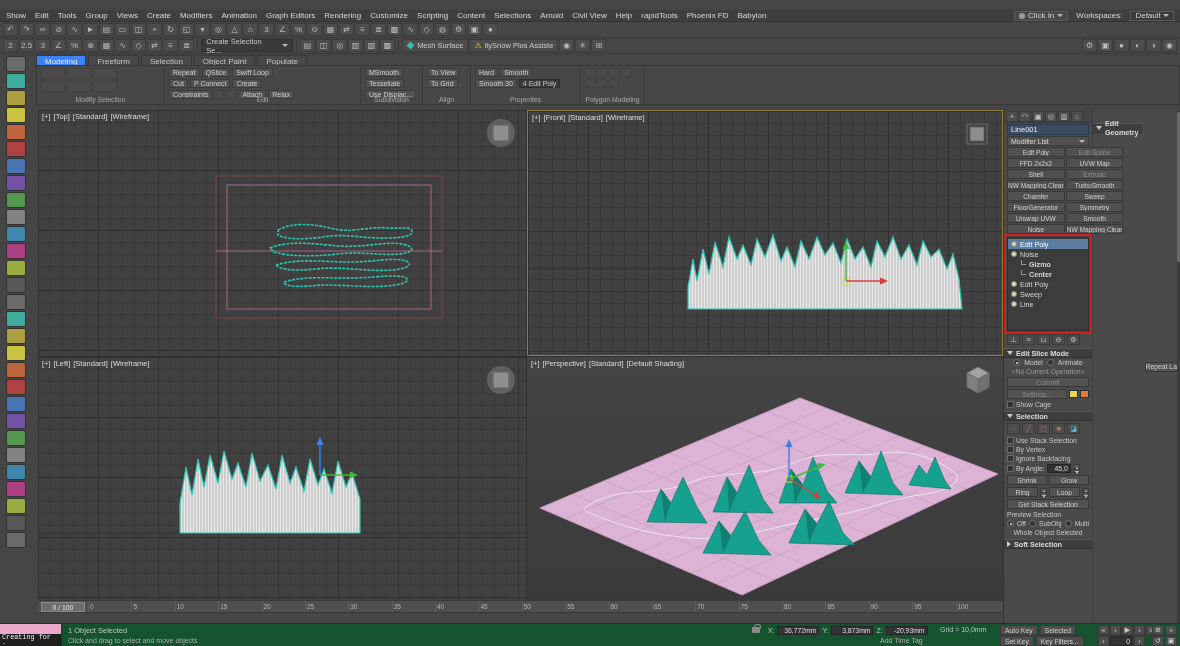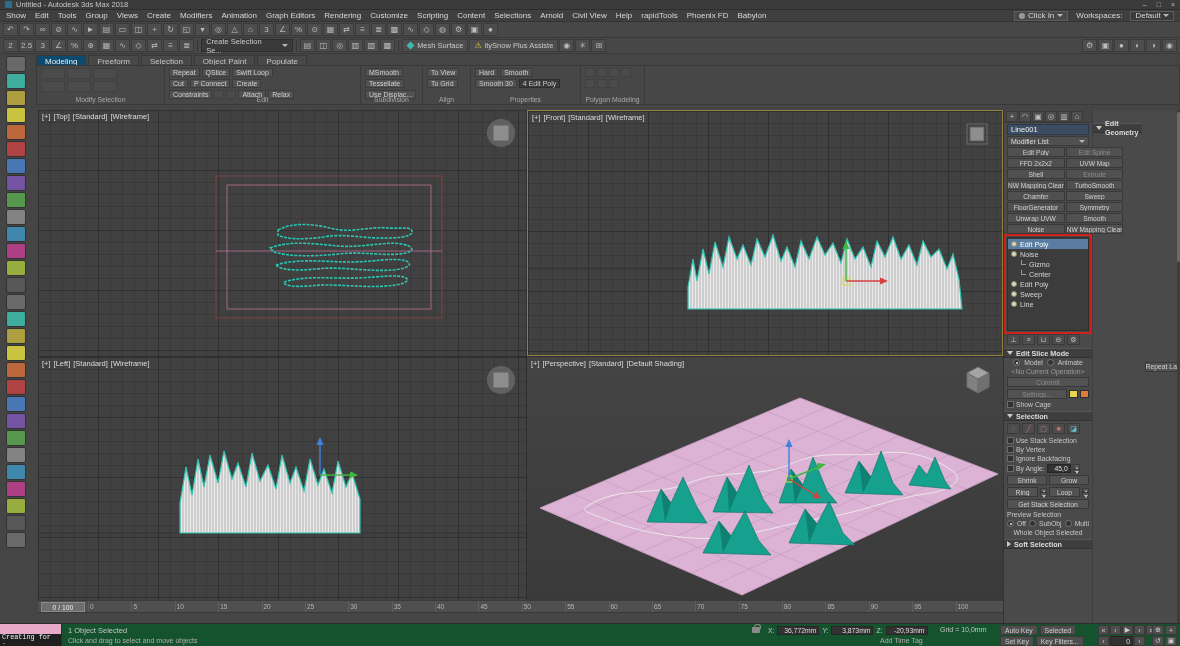--- a/index.html
+++ b/index.html
@@ -27,21 +27,21 @@
 .tsep{width:1px;height:12px;background:#383838;margin:0 2px;}
 .tfield{height:13px;background:#3a3a3a;border:1px solid #2e2e2e;color:#c9c9c9;font-size:7.5px;display:flex;align-items:center;padding:0 4px;gap:4px;width:92px;}
 .tfield .arr-dn{margin-left:auto;}
 .plugbtn{height:13px;background:#4d4d4d;border:1px solid #3b3b3b;color:#c9c9c9;font-size:7.5px;display:flex;align-items:center;gap:3px;padding:0 4px;}
 .diamond{width:7px;height:7px;background:#3fb9a8;transform:rotate(45deg) scale(.8);}
 .warn{color:#e8c93f;font-size:8px;}
 
 
 #ribbon-tabs{position:absolute;left:36px;top:54px;height:11px;width:1144px;background:#454545;display:flex;align-items:flex-end;gap:2px;font-size:8px;}
 .rtab{padding:1px 8px 0;background:#484848;color:#c4c4c4;border:1px solid #383838;border-bottom:none;height:10px;}
-.rtab.active{background:#0c4a6e;color:#efefef;}
+.rtab.active{background:#3b82f6;color:#efefef;}
 #ribbon{position:absolute;left:36px;top:65px;width:1144px;height:40px;background:#474747;border:1px solid #383838;display:flex;}
 .rgroup{position:relative;height:100%;border-right:1px solid #3a3a3a;padding:2px 4px 10px;display:flex;flex-direction:column;gap:2px;}
 .rglabel{position:absolute;bottom:1px;left:0;right:0;text-align:center;font-size:6.8px;color:#a8a8a8;white-space:nowrap;}
 .rrow{display:flex;gap:2px;align-items:center;}
 .rbtn{height:9px;padding:0 3px;background:#515151;border:1px solid #3c3c3c;color:#cfcfcf;font-size:7px;display:inline-flex;align-items:center;white-space:nowrap;}
 .ric{width:24px;height:11px;background:#505050;border:1px solid #3c3c3c;opacity:.5;}
 .ric.sm{width:10px;height:9px;}
 .rfield{height:9px;background:#3a3a3a;border:1px solid #2d2d2d;color:#c9c9c9;font-size:7px;display:inline-flex;align-items:center;padding:0 3px;}
 
 
@@ -91,21 +91,21 @@
 #modifier-list .arr-dn{margin-left:auto;}
 #modgrid{display:flex;padding:0 3px;gap:1px;}
 .modcol{flex:1;display:flex;flex-direction:column;gap:1px;}
 .modbtn{height:10px;background:#505050;border:1px solid #393939;color:#d2d2d2;display:flex;align-items:center;justify-content:center;font-size:6.6px;overflow:hidden;white-space:nowrap;}
 #modgrid .modcol:nth-child(2) .modbtn:nth-child(1),
 #modgrid .modcol:nth-child(2) .modbtn:nth-child(3){color:#8d8d8d;}
 #stack-wrap{position:relative;margin:3px 3px 2px;}
 #stack{background:#3c3c3c;border:1px solid #2e2e2e;height:94px;font-size:7.2px;padding-top:1px;}
 .stk-row{height:10px;display:flex;align-items:center;gap:3px;padding:0 3px;color:#d6d6d6;}
 .stk-row.active{background:#5b7da1;color:#fff;}
-.stk-row.child{padding-left:13px;}
+.stk-row.child{padding-left:13px;font-weight:bold;}
 .bulb{width:6px;height:6px;border-radius:50%;background:#ded8b8;border:1px solid #8a8a7a;flex:none;}
 .tree{width:5px;height:5px;border-left:1px solid #999;border-bottom:1px solid #999;flex:none;margin-top:-3px;}
 #stack-annotation{position:absolute;left:-3px;top:-3px;right:-3px;bottom:-3px;border:2px solid #cf2020;pointer-events:none;z-index:4;}
 #stack-tools{display:flex;gap:2px;padding:1px 3px;}
 .stool{width:13px;height:11px;background:#4d4d4d;border:1px solid #3a3a3a;color:#c2c2c2;display:flex;align-items:center;justify-content:center;font-size:7px;}
 .roll-h{height:10px;background:#3e3e3e;border-top:1px solid #575757;border-bottom:1px solid #313131;display:flex;align-items:center;gap:3px;padding:0 3px;font-size:7.2px;font-weight:bold;color:#ddd;margin-top:2px;}
 .tri-dn{width:0;height:0;border-left:3px solid transparent;border-right:3px solid transparent;border-top:4px solid #ccc;}
 .tri-rt{width:0;height:0;border-top:3px solid transparent;border-bottom:3px solid transparent;border-left:4px solid #ccc;}
 .prow{display:flex;gap:2px;padding:1px 3px;align-items:center;}
 .pbtn{height:10px;background:#525252;border:1px solid #383838;color:#d0d0d0;font-size:6.8px;display:flex;align-items:center;justify-content:center;flex:1;white-space:nowrap;overflow:hidden;}
@@ -151,29 +151,20 @@
 .tr-row{display:flex;gap:1px;}
 .trbtn{width:11px;height:10px;background:#4e4e4e;border:1px solid #3a3a3a;color:#cfcfcf;font-size:7px;display:flex;align-items:center;justify-content:center;}
 #nav-block{position:absolute;left:1152px;top:1px;display:flex;flex-wrap:wrap;width:26px;gap:1px;}
 .navbtn{width:12px;height:10px;background:#4e4e4e;border:1px solid #3a3a3a;color:#cfcfcf;font-size:7px;display:flex;align-items:center;justify-content:center;}
 </style>
 </head>
 <body>
 
 <div id="app">
 
-  <div id="titlebar">
-    <span class="app-ic"></span>
-    <span>Untitled - Autodesk 3ds Max 2018</span>
-    <span class="win-btns">
-      <span>–</span>
-      <span>□</span>
-      <span>×</span>
-    </span>
-  </div>
 
   <div id="menubar">
     <div id="menu-items">
 
     <span class="menu-item">Show</span>
         <span class="menu-item">Edit</span>
         <span class="menu-item">Tools</span>
         <span class="menu-item">Group</span>
         <span class="menu-item">Views</span>
         <span class="menu-item">Create</span>

